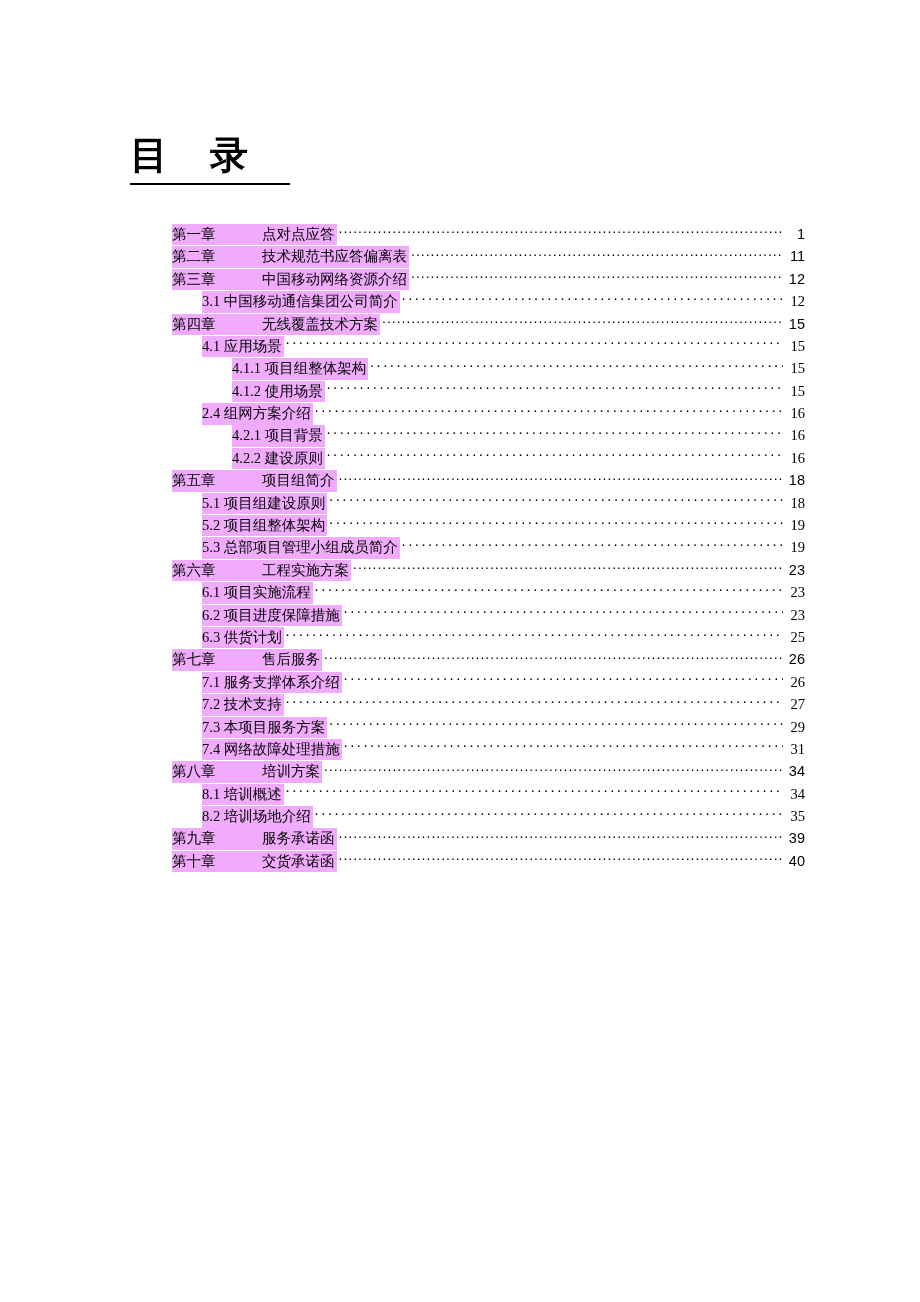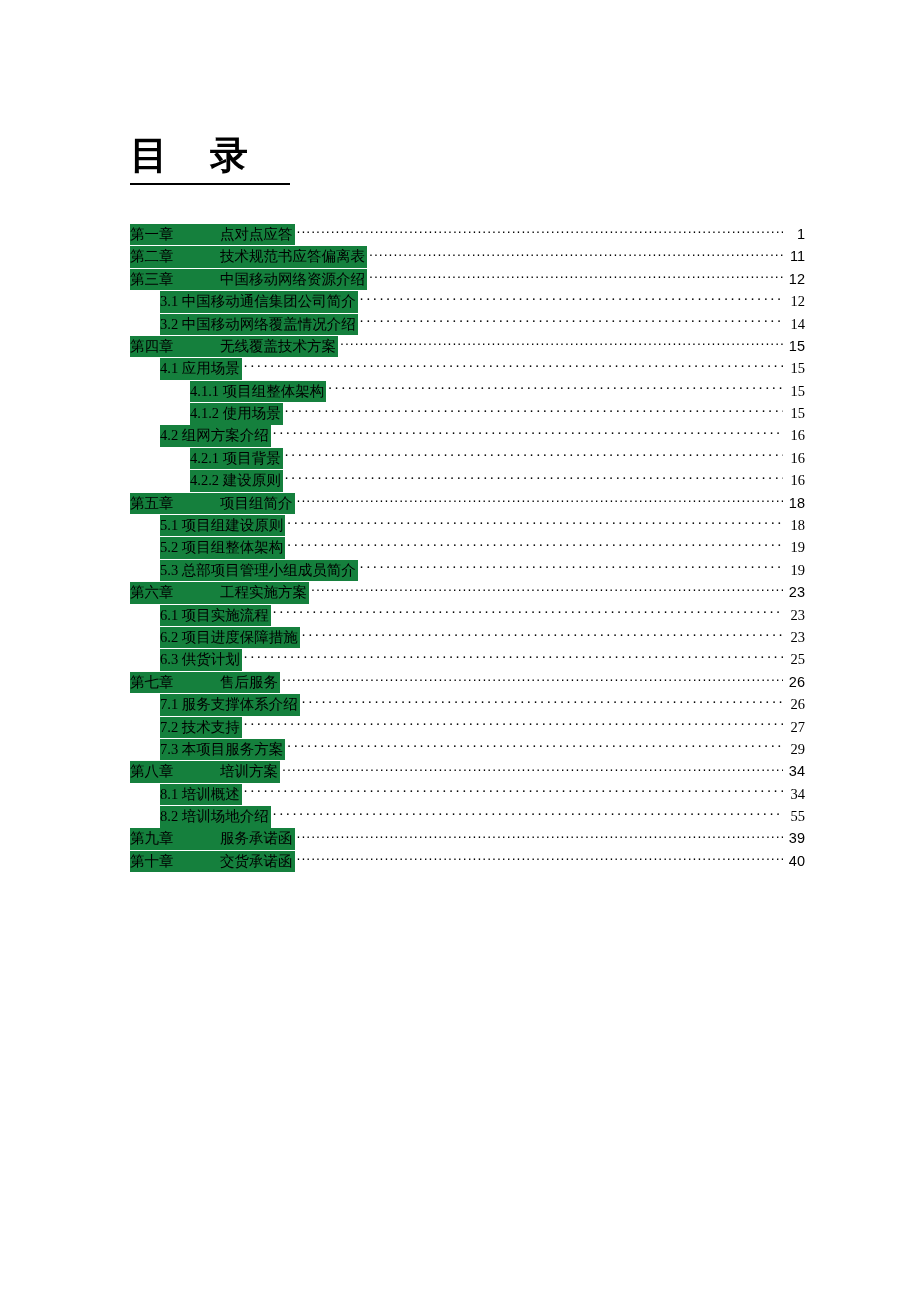--- a/index.html
+++ b/index.html
@@ -55,22 +55,23 @@
     .toc-label {
       display: inline;
     }
     .toc-line-inner {
       display: flex;
       align-items: baseline;
       width: 100%;
     }
     .toc-text-part {
       flex-shrink: 0;
-      background: #15803d;
+      background: #f0abfc;
       padding-right: 2px;
+      margin-left: 42px;
     }
     .toc-dots {
       flex: 1;
       overflow: hidden;
       position: relative;
       height: 1.1em;
       margin: 0 2px;
     }
     .toc-dots::after {
       content: "........................................................................................................................................................................................................";
@@ -122,27 +123,20 @@
         <span class="toc-page">12</span>
       </div>
     </div>
     <div class="toc-line level-1">
       <div class="toc-line-inner">
         <span class="toc-text-part"><span class="toc-label">3.1 中国移动通信集团公司简介</span></span>
         <span class="toc-dots"></span>
         <span class="toc-page">12</span>
       </div>
     </div>
-    <div class="toc-line level-1">
-      <div class="toc-line-inner">
-        <span class="toc-text-part"><span class="toc-label">3.2 中国移动网络覆盖情况介绍</span></span>
-        <span class="toc-dots"></span>
-        <span class="toc-page">14</span>
-      </div>
-    </div>
     <div class="toc-line level-0">
       <div class="toc-line-inner">
         <span class="toc-text-part"><span class="toc-chapter">第四章</span><span class="toc-label">无线覆盖技术方案</span></span>
         <span class="toc-dots"></span>
         <span class="toc-page">15</span>
       </div>
     </div>
     <div class="toc-line level-1">
       <div class="toc-line-inner">
         <span class="toc-text-part"><span class="toc-label">4.1 应用场景</span></span>
@@ -159,21 +153,21 @@
     </div>
     <div class="toc-line level-2">
       <div class="toc-line-inner">
         <span class="toc-text-part"><span class="toc-label">4.1.2 使用场景</span></span>
         <span class="toc-dots"></span>
         <span class="toc-page">15</span>
       </div>
     </div>
     <div class="toc-line level-1">
       <div class="toc-line-inner">
-        <span class="toc-text-part"><span class="toc-label">4.2 组网方案介绍</span></span>
+        <span class="toc-text-part"><span class="toc-label">2.4 组网方案介绍</span></span>
         <span class="toc-dots"></span>
         <span class="toc-page">16</span>
       </div>
     </div>
     <div class="toc-line level-2">
       <div class="toc-line-inner">
         <span class="toc-text-part"><span class="toc-label">4.2.1 项目背景</span></span>
         <span class="toc-dots"></span>
         <span class="toc-page">16</span>
       </div>
@@ -262,39 +256,46 @@
         <span class="toc-page">27</span>
       </div>
     </div>
     <div class="toc-line level-1">
       <div class="toc-line-inner">
         <span class="toc-text-part"><span class="toc-label">7.3 本项目服务方案</span></span>
         <span class="toc-dots"></span>
         <span class="toc-page">29</span>
       </div>
     </div>
+    <div class="toc-line level-1">
+      <div class="toc-line-inner">
+        <span class="toc-text-part"><span class="toc-label">7.4 网络故障处理措施</span></span>
+        <span class="toc-dots"></span>
+        <span class="toc-page">31</span>
+      </div>
+    </div>
     <div class="toc-line level-0">
       <div class="toc-line-inner">
         <span class="toc-text-part"><span class="toc-chapter">第八章</span><span class="toc-label">培训方案</span></span>
         <span class="toc-dots"></span>
         <span class="toc-page">34</span>
       </div>
     </div>
     <div class="toc-line level-1">
       <div class="toc-line-inner">
         <span class="toc-text-part"><span class="toc-label">8.1 培训概述</span></span>
         <span class="toc-dots"></span>
         <span class="toc-page">34</span>
       </div>
     </div>
     <div class="toc-line level-1">
       <div class="toc-line-inner">
         <span class="toc-text-part"><span class="toc-label">8.2 培训场地介绍</span></span>
         <span class="toc-dots"></span>
-        <span class="toc-page">55</span>
+        <span class="toc-page">35</span>
       </div>
     </div>
     <div class="toc-line level-0">
       <div class="toc-line-inner">
         <span class="toc-text-part"><span class="toc-chapter">第九章</span><span class="toc-label">服务承诺函</span></span>
         <span class="toc-dots"></span>
         <span class="toc-page">39</span>
       </div>
     </div>
     <div class="toc-line level-0">

